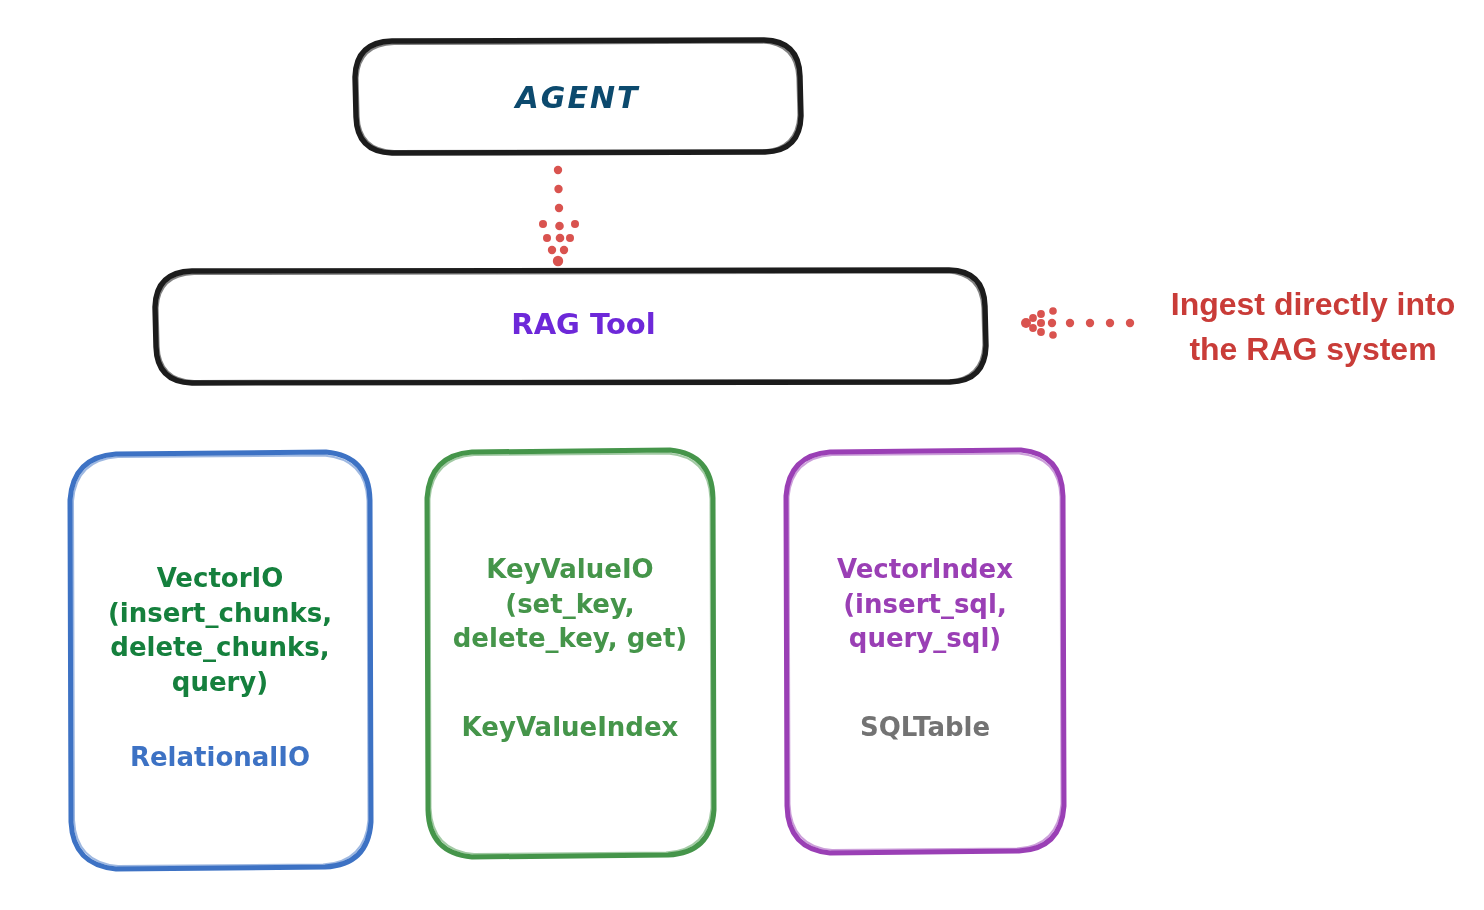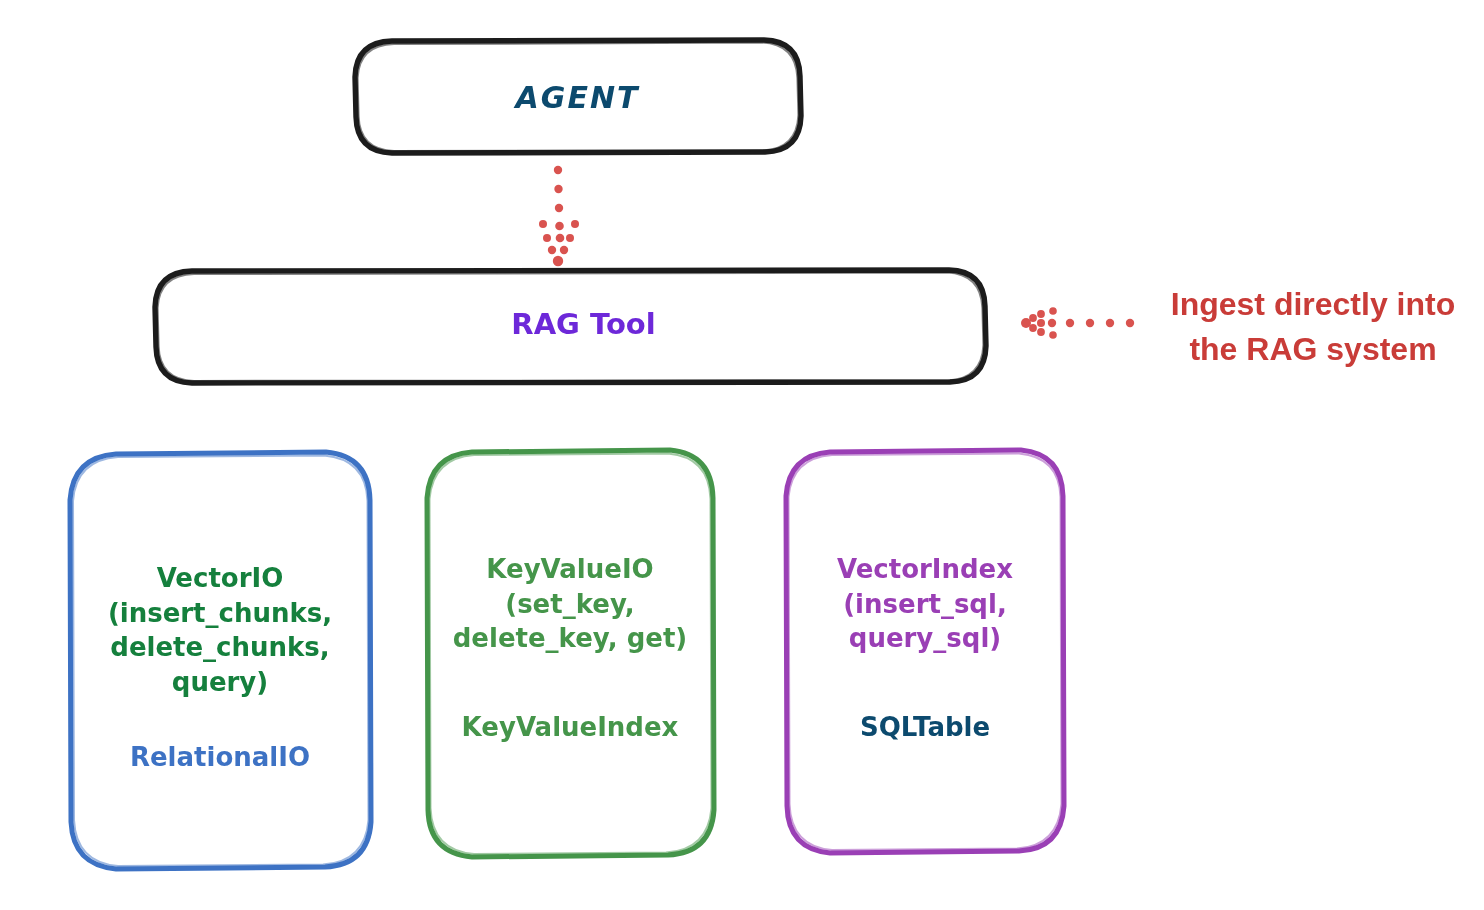--- a/index.html
+++ b/index.html
@@ -66,21 +66,21 @@
     font-family: "DejaVu Sans", sans-serif;
     font-weight: 700;
     font-size: 26px;
     user-select: none;
   }
   #vector-io-text   { left: 78px;  top: 538px; width: 284px; color: #15803d; margin-top: 23px; }
   #vector-index     { left: 78px;  top: 742px; width: 284px; color: #3d72c4; }
   #kv-io-text       { left: 430px; top: 552px; width: 280px; color: #45954a; }
   #kv-index         { left: 430px; top: 712px; width: 280px; color: #45954a; }
   #rel-io-text      { left: 788px; top: 552px; width: 274px; color: #9a3fb5; }
-  #rel-index        { left: 788px; top: 712px; width: 274px; color: #0c4a6e; }
+  #rel-index        { left: 788px; top: 712px; width: 274px; color: #737373; }
 
   #annotation-text {
     position: absolute;
     left: 1148px;
     top: 282px;
     width: 330px;
     text-align: center;
     font-family: Liberation Sans, sans-serif;
     font-weight: 700;
     font-size: 32px;

